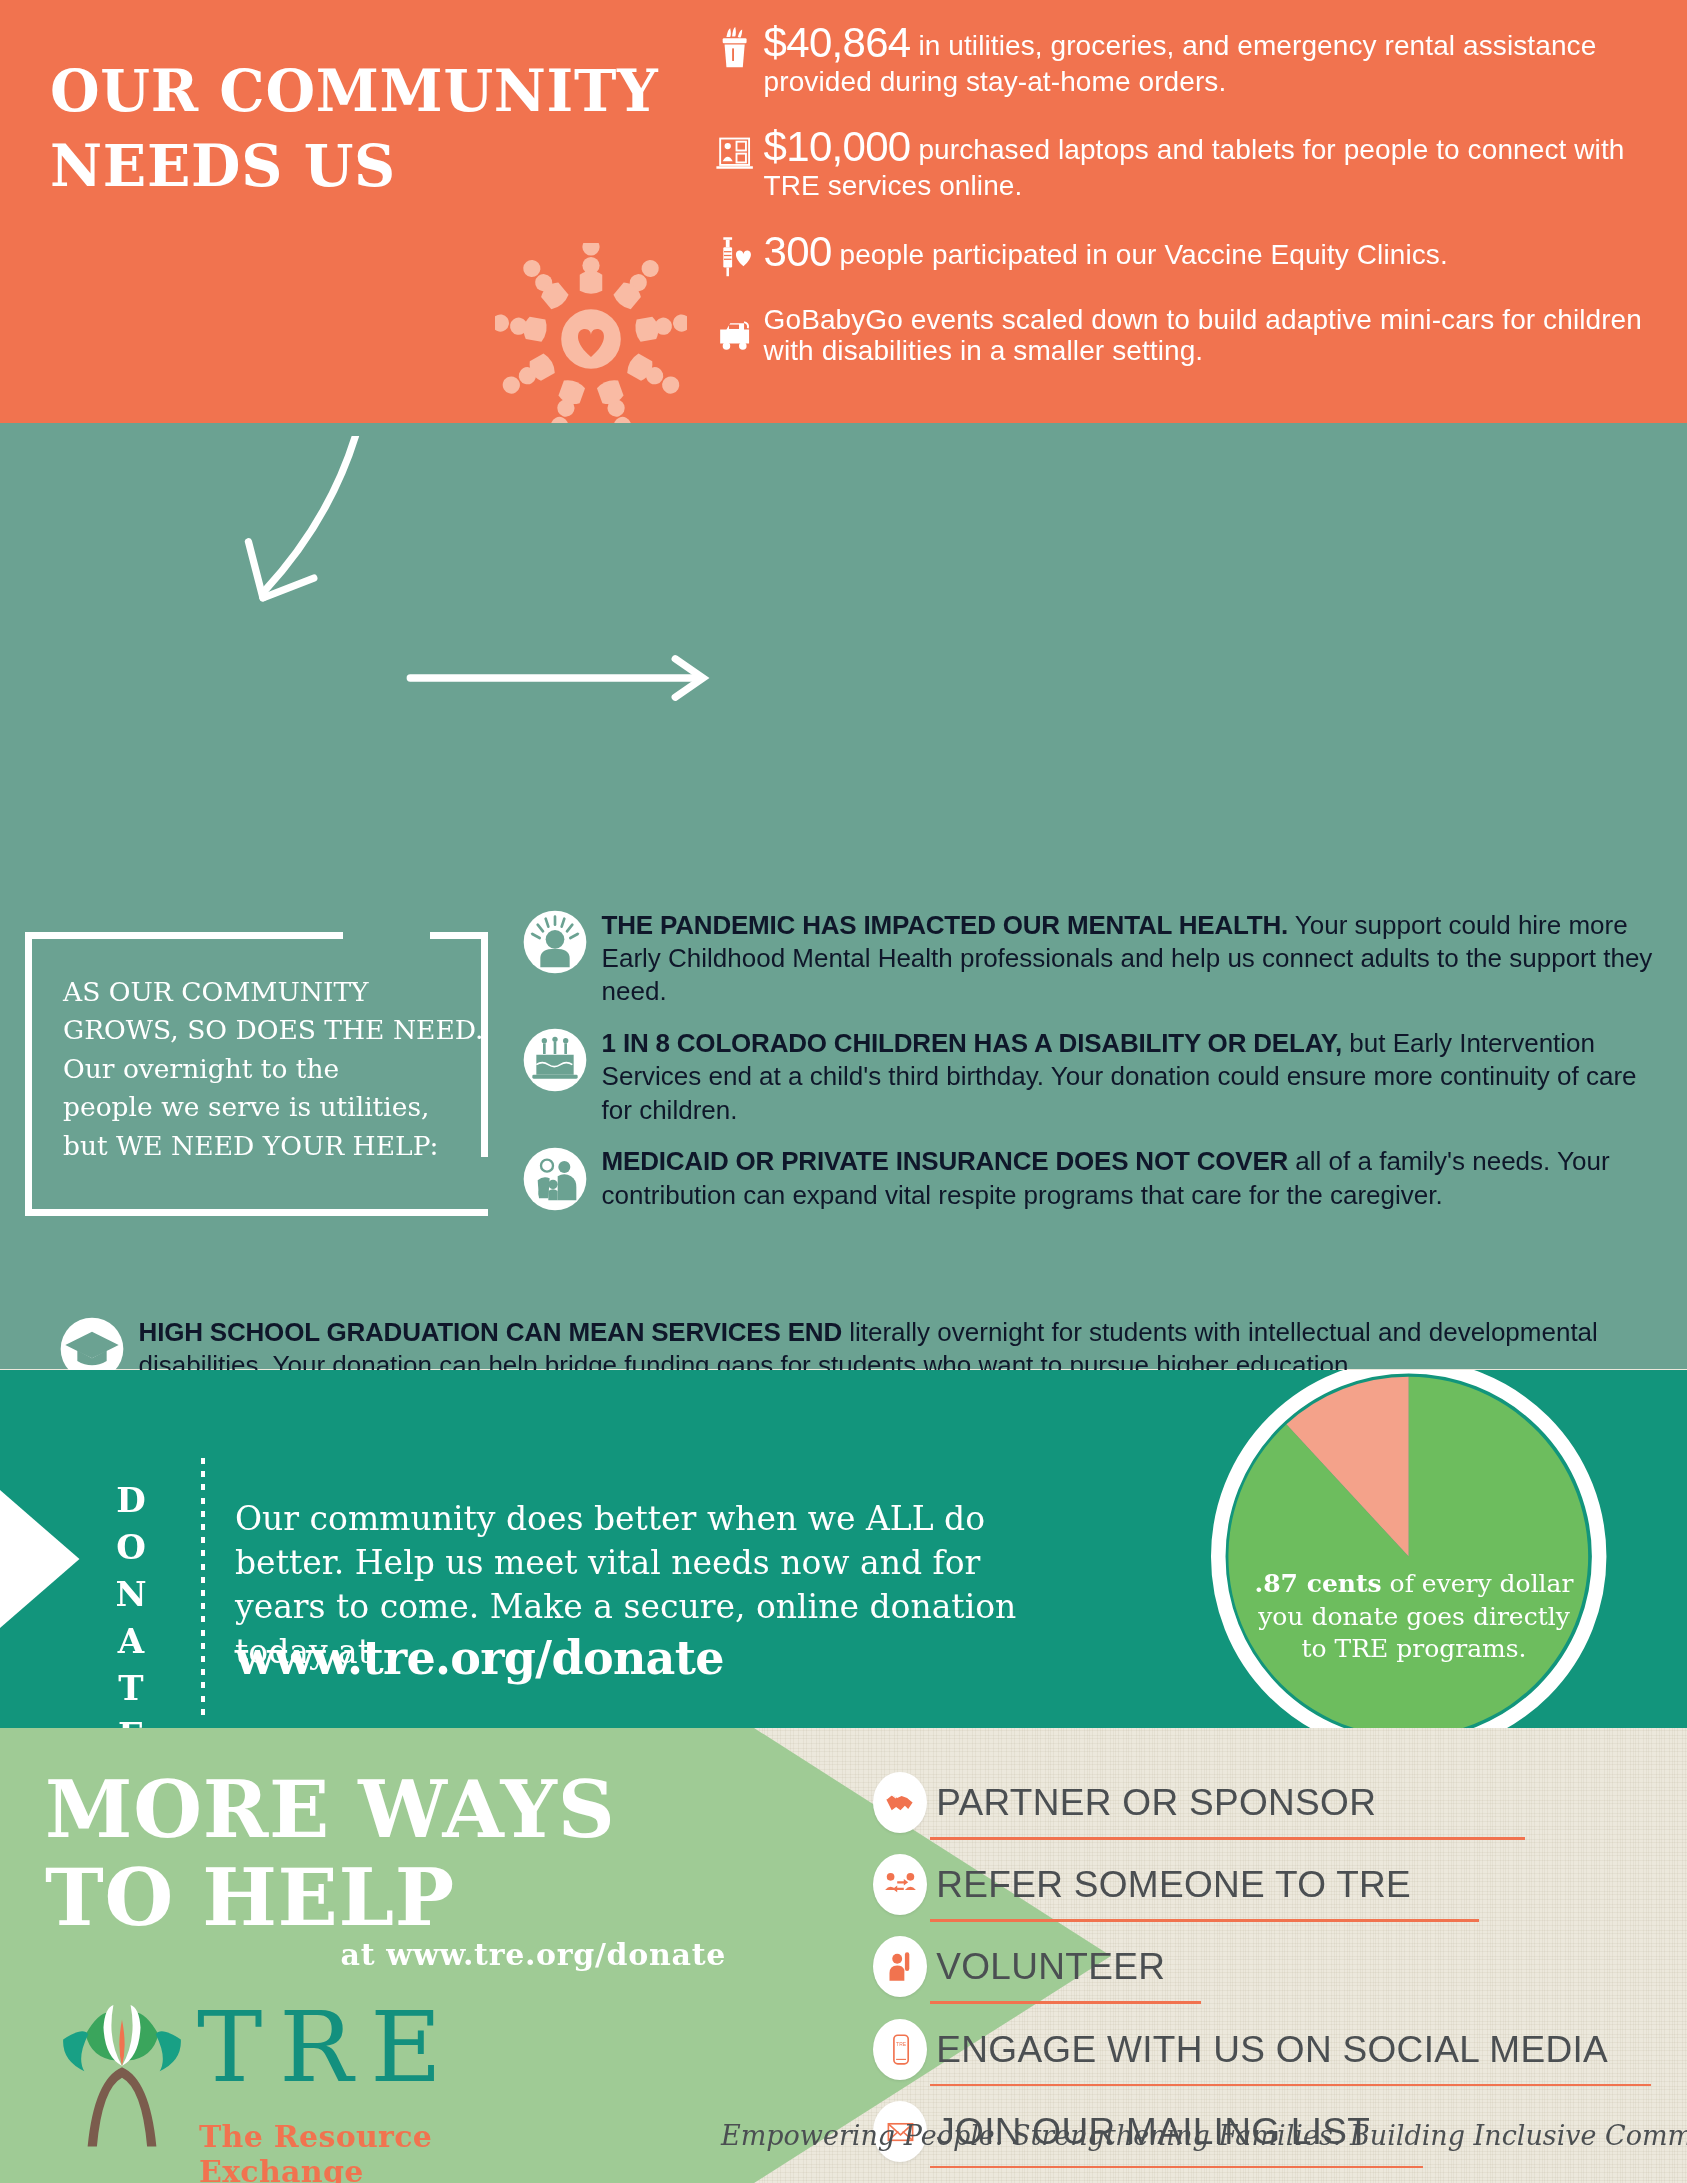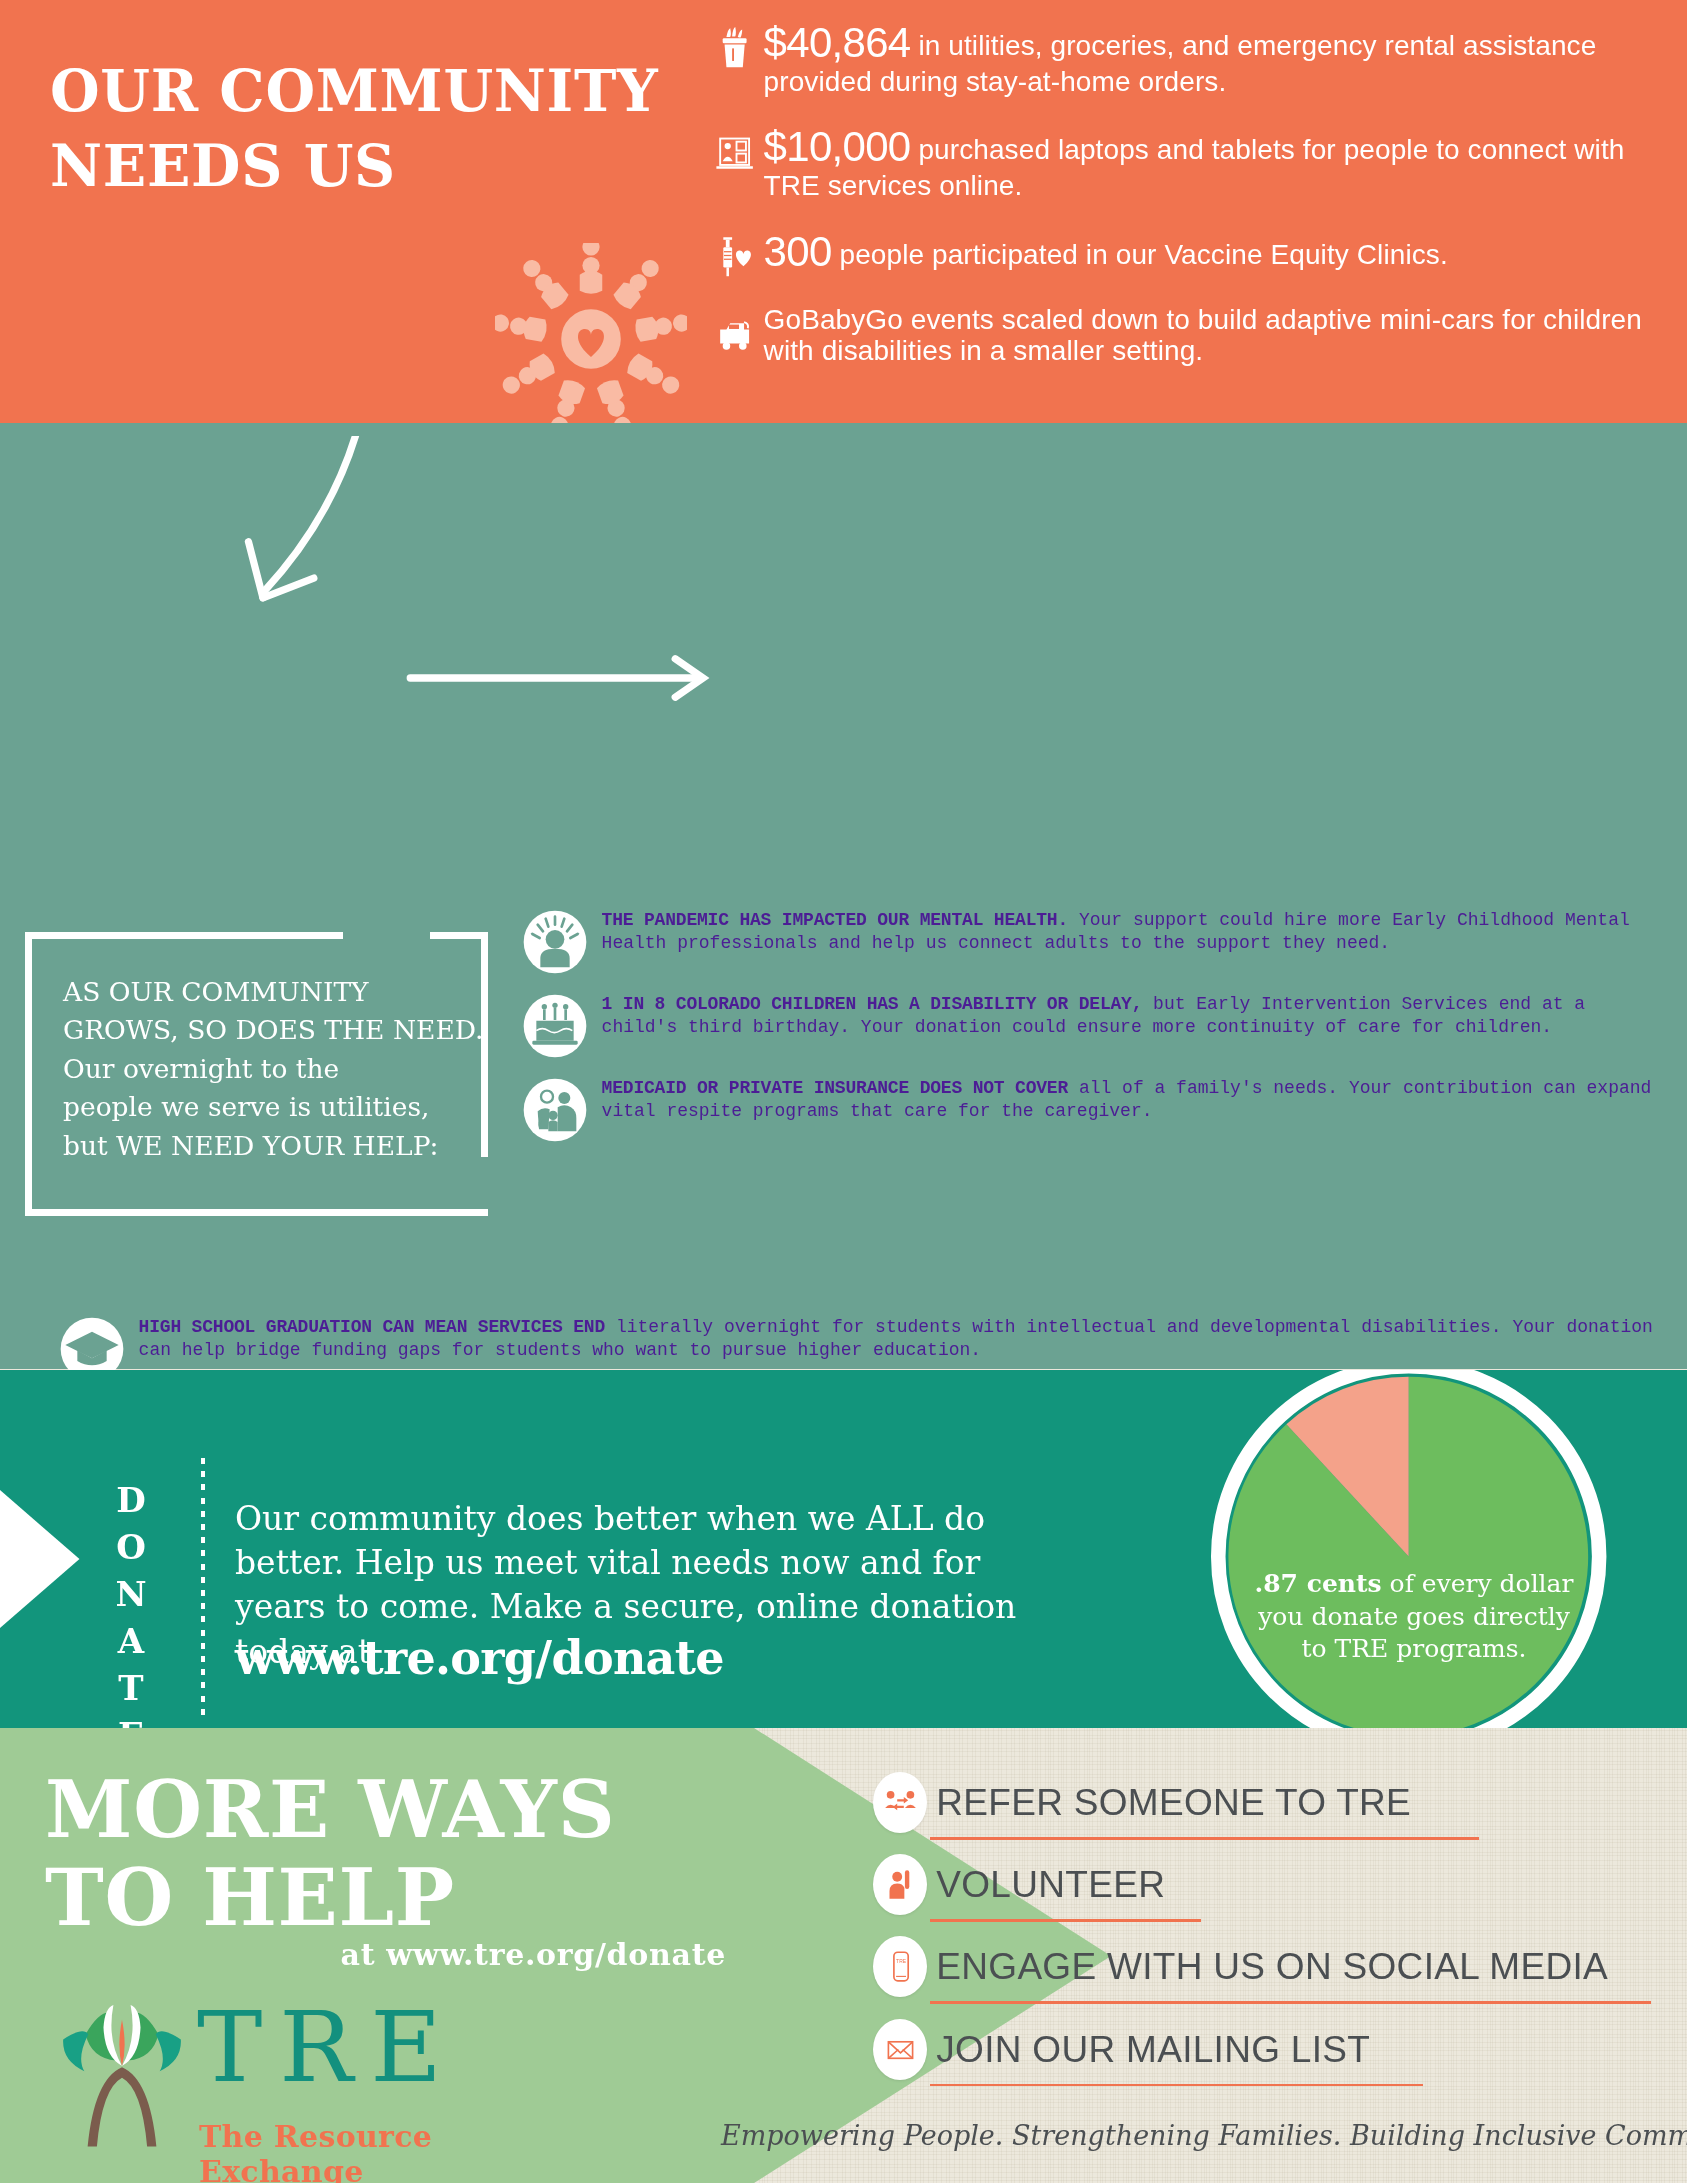--- a/index.html
+++ b/index.html
@@ -80,23 +80,23 @@
   #arrow-right { position:absolute; left:397px; top:225px; width:318px; height:60px; }
 
   
   #bul-top { position:absolute; left:523px; top:483px; width:1138px; }
   #bul-bottom { position:absolute; left:60px; top:890px; width:1601px; }
 
   .bullet { display:flex; align-items:flex-start; margin-bottom:16px; }
   .b-ic { flex:0 0 64px; width:64px; height:64px; margin-right:14.6px; margin-top:4px; }
   .b-ic svg { display:block; width:64px; height:64px; }
   .b-tx {
-    color:#4c1d95;
-    font-family:Liberation Mono, monospace;
-    font-size:18px;
+    color:#0f172a;
+    font-family:Liberation Sans, sans-serif;
+    font-size:26px;
     line-height:1.28;
     padding-top:2.6px;
   }
   .b-tx b { font-weight:bold; letter-spacing:-0.2px; }
 
   
   #donate {
     position:absolute; left:0; top:1370px; width:1687px; height:361px;
     background:#12957c;
     overflow:hidden;
@@ -575,20 +575,33 @@
         <path d="M115 112 q-42 18 -52 120 h14 q8 -88 38 -104 Z" fill="#7b5c4d"></path>
         <path d="M115 112 q42 18 52 120 h-14 q-8 -88 -38 -104 Z" fill="#7b5c4d"></path>
       </svg>
     </div>
     <div id="logo-tre">TRE</div>
     <div id="logo-sub">The Resource Exchange</div>
   </div>
 
   <div id="actions">
 
+    <div class="act">
+      <div class="act-row">
+        <div class="act-ic">
+          <svg viewBox="0 0 60 60" width="33" height="33" fill="#f1734f">
+            <path d="M4 24 l10 -8 l10 6 l8 -4 l10 4 l10 8 l-8 12 l-6 -6 l-8 8 l-8 -6 l-8 6 Z"></path>
+            <path d="M4 24 l10 -8 l8 6" fill="none" stroke="#fff" stroke-width="2"></path>
+            <path d="M40 18 l10 8" fill="none" stroke="#fff" stroke-width="2"></path>
+          </svg>
+        </div>
+        <div class="act-tx">PARTNER OR SPONSOR</div>
+      </div>
+      <div class="act-rule" style="width:595px"></div>
+    </div>
 
     <div class="act">
       <div class="act-row">
         <div class="act-ic">
           <svg viewBox="0 0 60 60" width="33" height="33" fill="#f1734f">
             <circle cx="12" cy="16" r="7"></circle>
               <path d="M2 40 q10 -12 20 0 Z"></path>
             <circle cx="48" cy="16" r="7"></circle>
               <path d="M38 40 q10 -12 20 0 Z"></path>
             <path d="M24 24 h12 v-4 l8 6 l-8 6 v-4 h-12 Z"></path>

